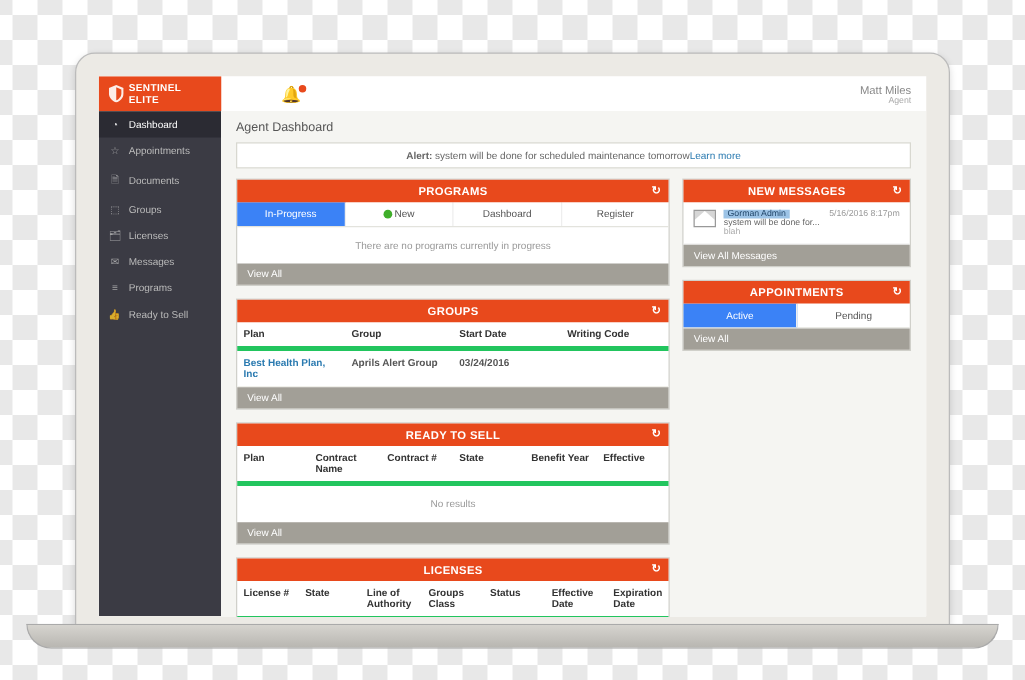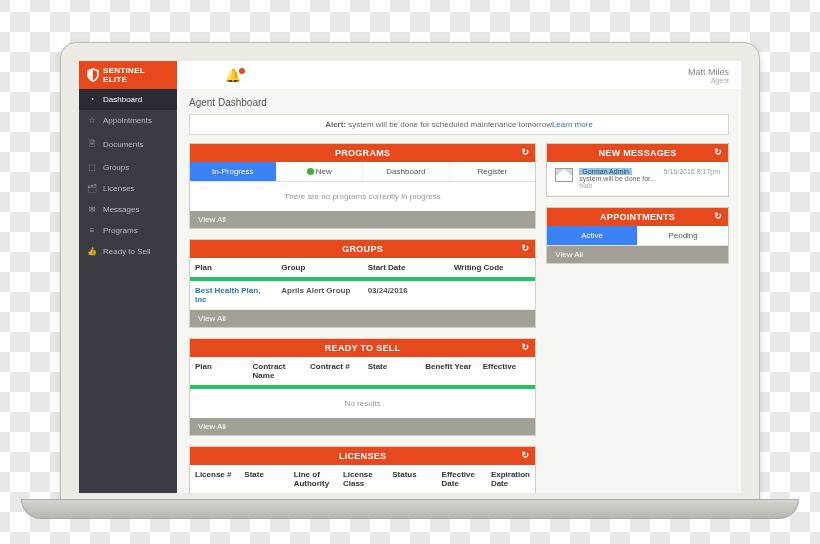--- a/index.html
+++ b/index.html
@@ -267,21 +267,21 @@
             <div class="panel-body">No results</div>
             <div class="panel-foot">View All</div>
           </div>
 
           <div class="panel">
             <div class="panel-head"><span>LICENSES</span><span class="reload">↻</span></div>
             <div class="thead">
               <div class="th">License #</div>
               <div class="th">State</div>
               <div class="th">Line of Authority</div>
-              <div class="th">License Class</div>
+              <div class="th">Groups Class</div>
               <div class="th">Status</div>
               <div class="th">Effective Date</div>
               <div class="th">Expiration Date</div>
             </div>
             <div class="panel-body">No results</div>
 
           </div>
 
         </div>
         <div class="right">
@@ -292,20 +292,21 @@
               <div class="env"></div>
               <div class="msg-body">
                 <div class="msg-head">
                   <span class="msg-from">Gorman Admin</span>
                   <span class="msg-date">5/16/2016 8:17pm</span>
                 </div>
                 <div>system will be done for...</div>
                 <div style="color:#aaa">blah</div>
               </div>
             </div>
+            <div class="panel-foot">View All Messages</div>
           </div>
 
           <div class="panel">
             <div class="panel-head"><span>APPOINTMENTS</span><span class="reload">↻</span></div>
             <div class="tabs2">
               <div class="tab2 active">Active</div>
               <div class="tab2">Pending</div>
             </div>
             <div class="panel-foot">View All</div>
           </div>

